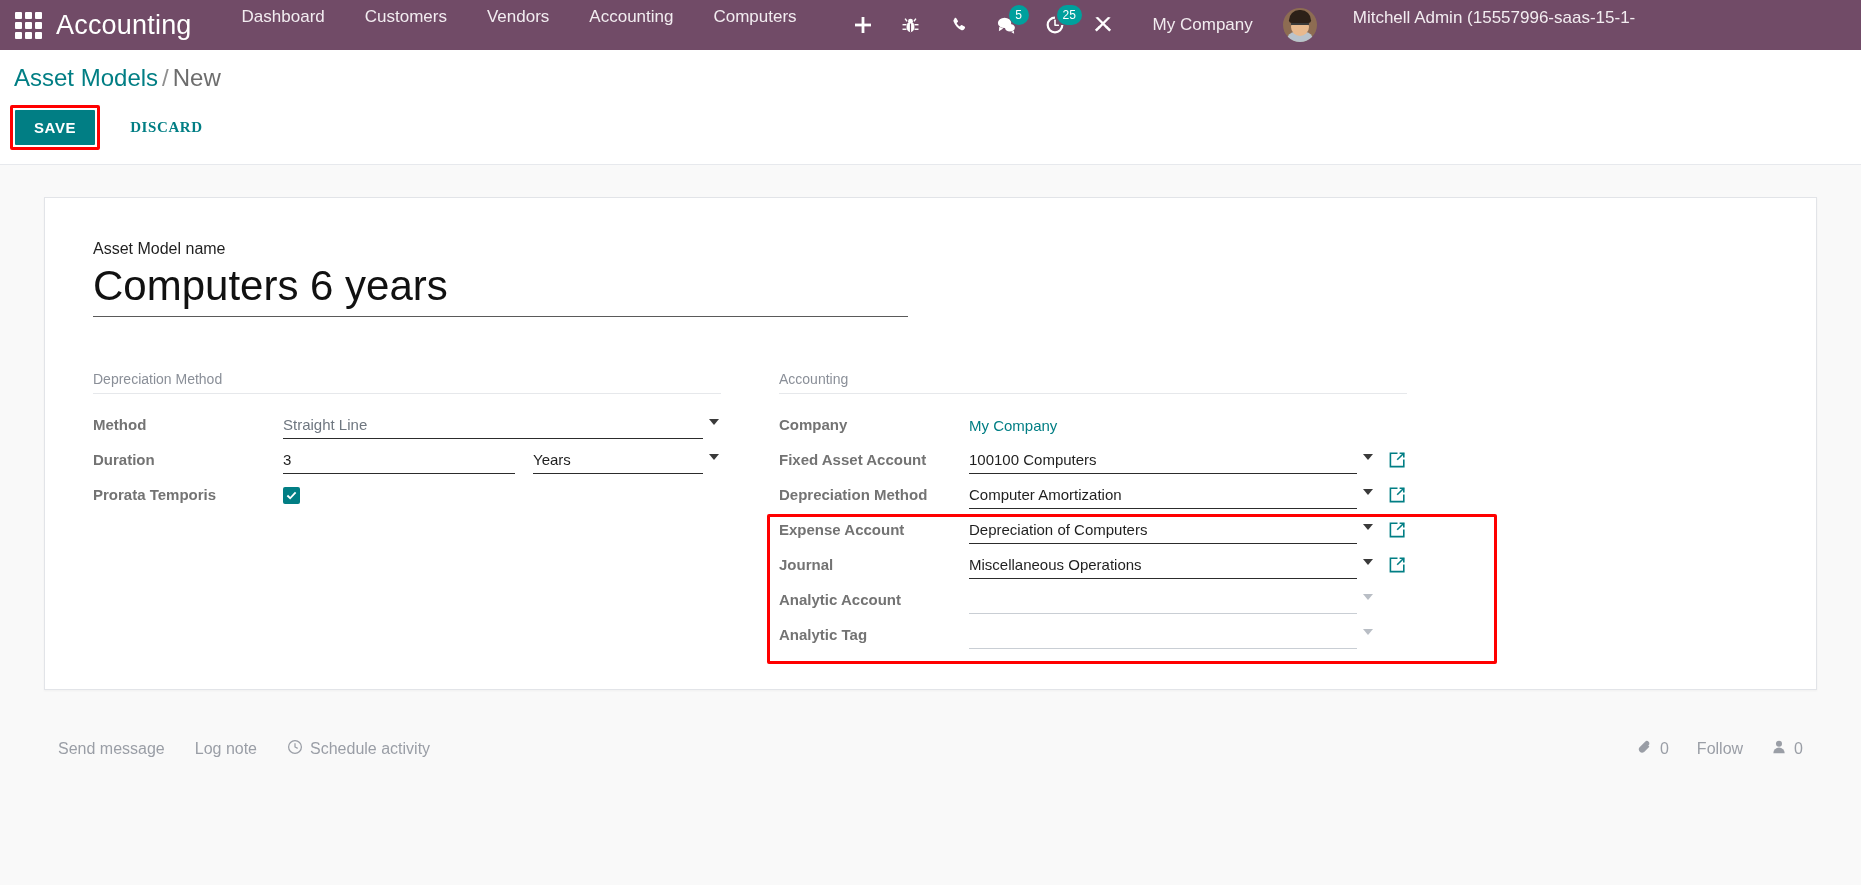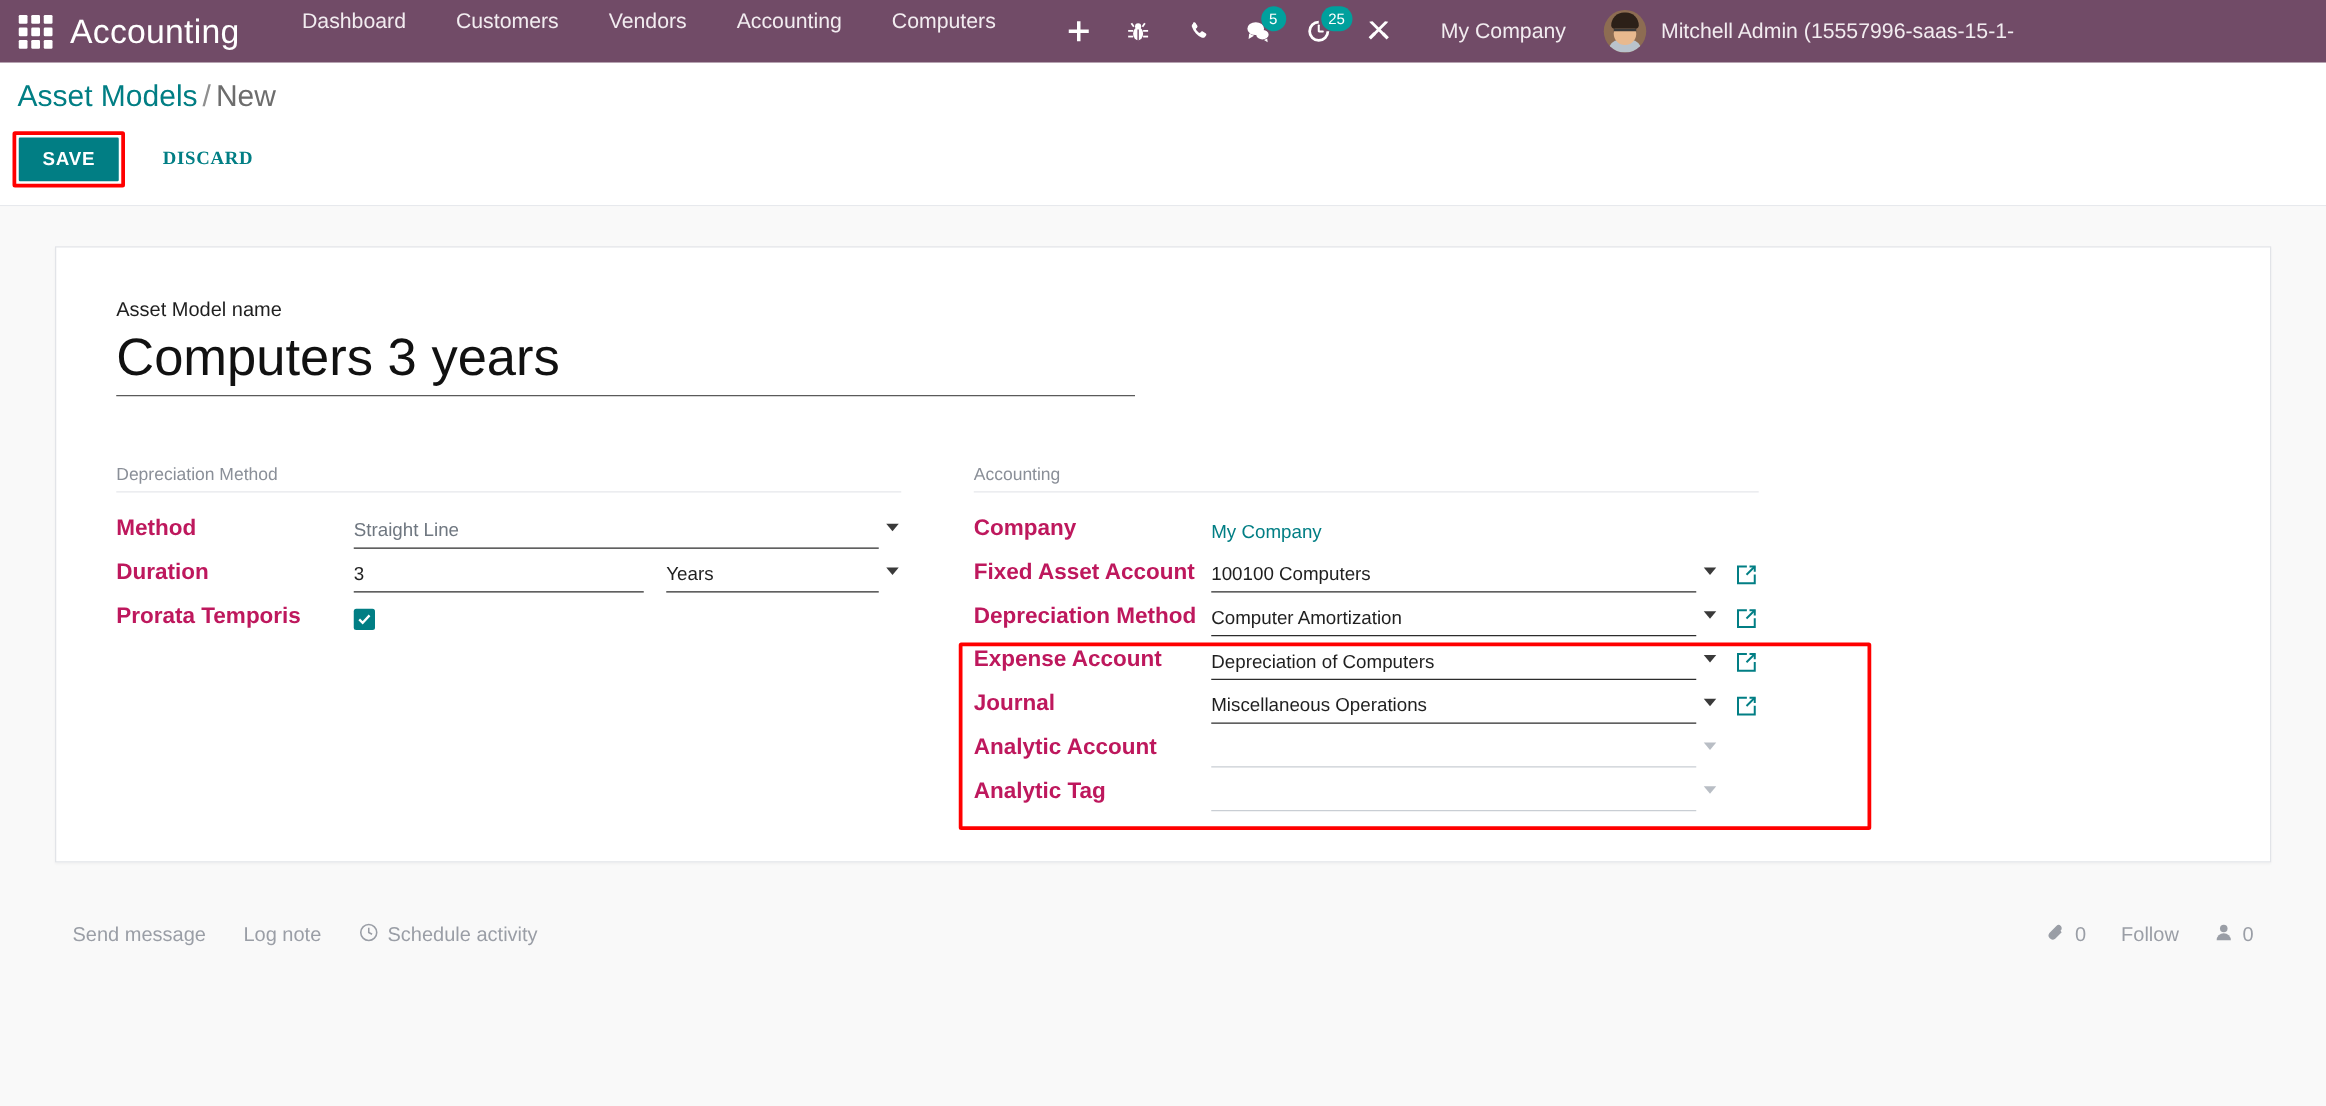--- a/index.html
+++ b/index.html
@@ -70,24 +70,25 @@
     font-weight: 500;
   }
   .company-name {
     font-size: 17px;
     padding: 0 22px 0 26px;
     white-space: nowrap;
     color: #f2ecf0;
     cursor: pointer;
   }
   .user-box {
-    display: flex; align-items: center;
+    display: flex; 
     padding-left: 8px;
     cursor: pointer;
     white-space: nowrap;
+    gap: 24px;
   }
   .avatar {
     width: 34px; height: 34px;
     border-radius: 50%;
     overflow: hidden;
     margin-right: 12px;
     background: #8d6c52;
     position: relative;
     flex: none;
   }
@@ -190,23 +191,23 @@
 
   .frow {
     display: flex;
     align-items: flex-end;
     height: 35px;
     position: relative;
   }
   .flabel {
     width: 190px;
     flex: none;
-    font-size: 18px;
+    font-size: 15px;
     font-weight: 700;
-    color: #be185d;
+    color: #737373;
     padding-bottom: 6px;
   }
   .fvalue {
     flex: 1;
     position: relative;
     display: flex;
     align-items: center;
   }
   .fline {
     flex: 1;
@@ -382,21 +383,21 @@
       <button class="btn-save">SAVE</button>
     </span>
     <button class="btn-discard">DISCARD</button>
   </div>
 </div>
 
 <div class="sheet-bg">
   <div class="sheet">
 
     <div class="title-label">Asset Model name</div>
-    <div class="title-field">Computers 3 years</div>
+    <div class="title-field">Computers 6 years</div>
 
     <div class="columns">
 
       <div class="col">
         <div class="group-title">Depreciation Method</div>
 
         <div class="frow">
           <div class="flabel">Method</div>
           <div class="fvalue">
             <div class="fline muted">Straight Line</div>

